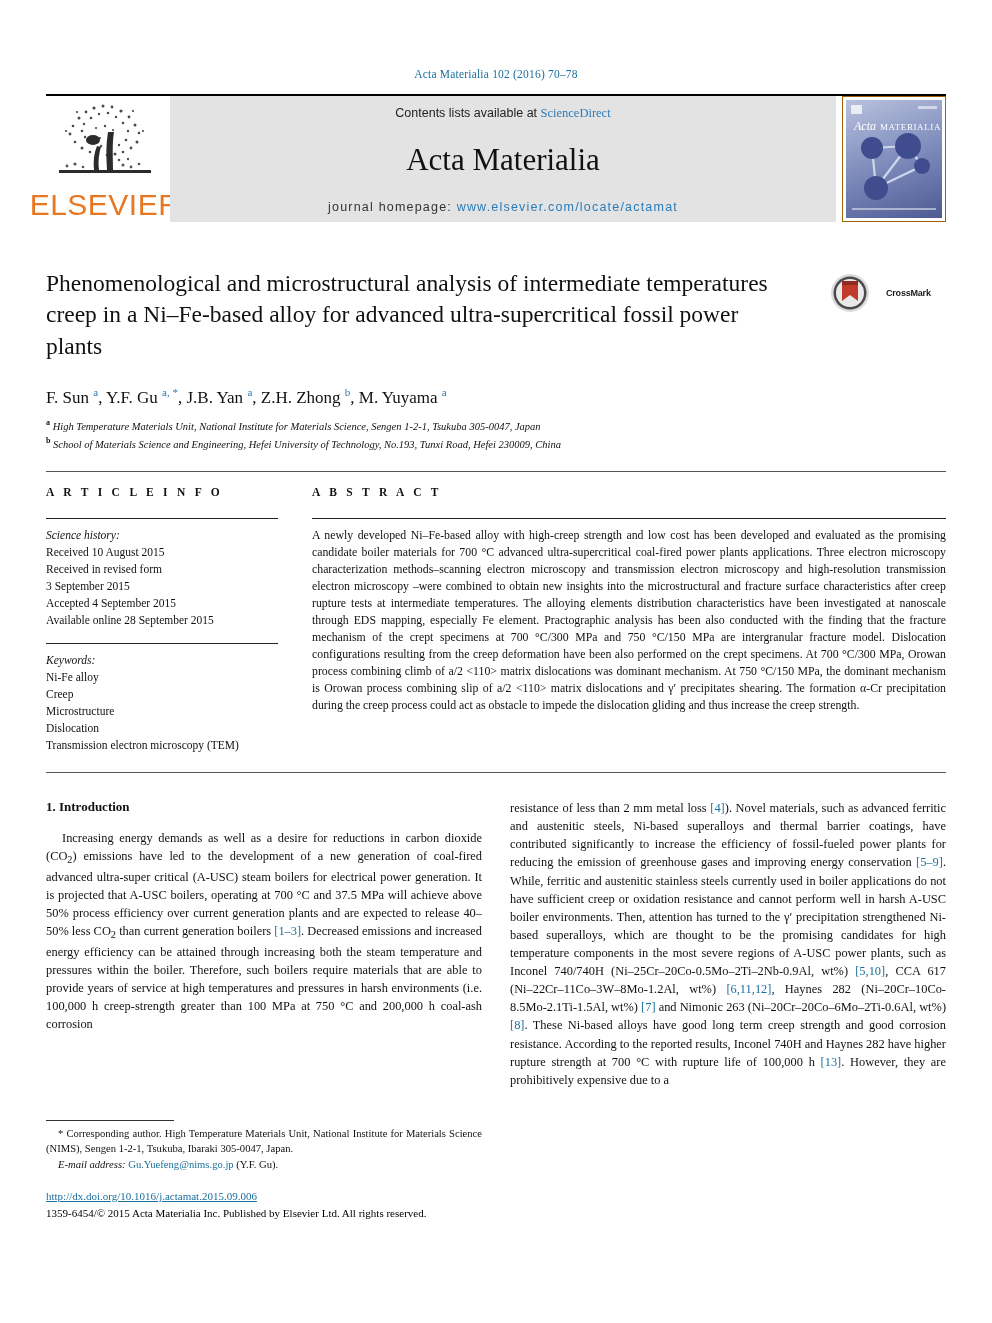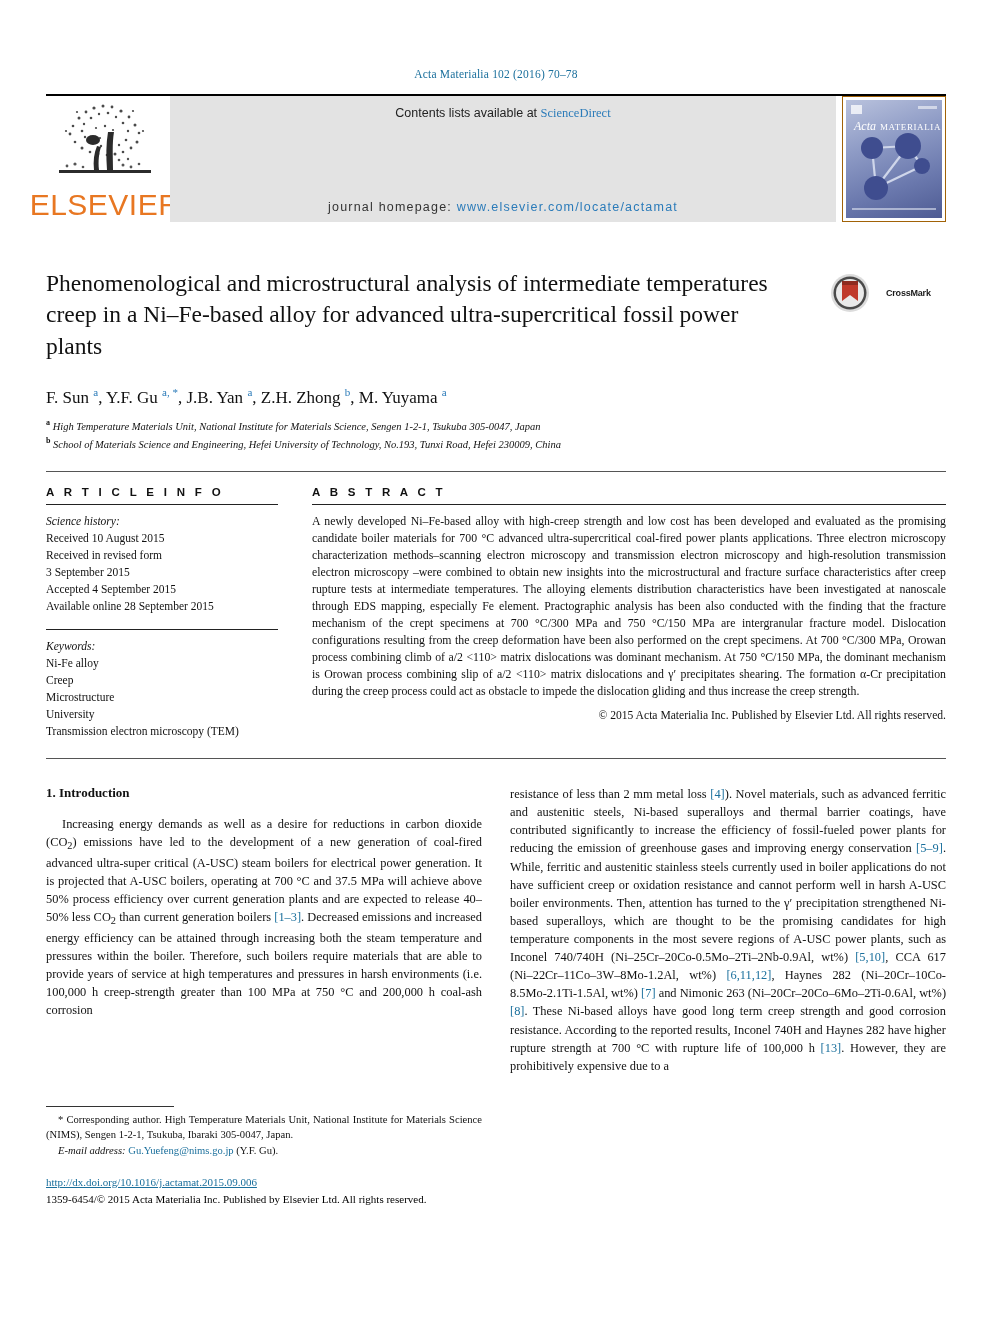--- a/index.html
+++ b/index.html
@@ -152,26 +152,26 @@
   .rule-top { margin: 18px 46px 0 46px; border-top: 1px solid #555; }
   .infoabs {
     display: flex;
     margin: 14px 46px 0 46px;
     gap: 34px;
   }
   .col-info { width: 232px; flex: 0 0 232px; }
   .col-abs  { flex: 1 1 auto; }
 
   .sec-head {
-    font-family: Liberation Sans, sans-serif;
+    font-family: Liberation Serif, serif;
     font-weight: bold;
     font-size: 11.5px;
     letter-spacing: 3.3px;
     color: #111;
-    margin-bottom: 6px;
+    margin-bottom: 20px;
   }
   .hr-thin { border-top: 1.6px solid #222; margin-bottom: 8px; }
 
   .info-grp { font-size: 11.5px; line-height: 1.48; color: #111; }
   .info-grp .lbl { font-style: italic; }
   .info-sep { border-top: 1.6px solid #222; margin: 14px 0 8px 0; }
 
   .abstract-text {
     font-size: 11.8px;
     line-height: 1.44;
@@ -309,20 +309,21 @@
           </g>
         </g>
       </svg>
       <div class="elsevier-word">ELSEVIER</div>
     </div>
 
     <div class="header-center">
       <div class="contents-line">
         <span>Contents lists available at </span><a class="sd" href="#" style="text-decoration:none;font-family:Liberation Serif, serif;">ScienceDirect</a>
       </div>
+      <div class="journal-title">Acta Materialia</div>
       <div class="homepage-line">
         <span>journal homepage: </span><a class="url" href="#" style="text-decoration:none;">www.elsevier.com/locate/actamat</a>
       </div>
     </div>
 
     <div class="cover-thumb">
       <div class="cover-inner">
         <svg width="100%" height="100%" viewBox="0 0 96 118" preserveAspectRatio="none">
           <rect x="0" y="0" width="96" height="118" fill="none"></rect>
           <rect x="5" y="5" width="11" height="9" fill="#ffffff" opacity=".75"></rect>
@@ -377,30 +378,29 @@
         <div>3 September 2015</div>
         <div>Accepted 4 September 2015</div>
         <div>Available online 28 September 2015</div>
       </div>
       <div class="info-sep"></div>
       <div class="info-grp">
         <div class="lbl">Keywords:</div>
         <div>Ni-Fe alloy</div>
         <div>Creep</div>
         <div>Microstructure</div>
-        <div>University</div>
+        <div>Dislocation</div>
         <div>Transmission electron microscopy (TEM)</div>
       </div>
     </div>
 
     <div class="col-abs">
       <div class="sec-head">A B S T R A C T</div>
       <div class="hr-thin"></div>
       <div class="abstract-text">A newly developed Ni–Fe-based alloy with high-creep strength and low cost has been developed and evaluated as the promising candidate boiler materials for 700 °C advanced ultra-supercritical coal-fired power plants applications. Three electron microscopy characterization methods–scanning electron microscopy and transmission electron microscopy and high-resolution transmission electron microscopy –were combined to obtain new insights into the microstructural and fracture surface characteristics after creep rupture tests at intermediate temperatures. The alloying elements distribution characteristics have been investigated at nanoscale through EDS mapping, especially Fe element. Practographic analysis has been also conducted with the finding that the fracture mechanism of the crept specimens at 700 °C/300 MPa and 750 °C/150 MPa are intergranular fracture model. Dislocation configurations resulting from the creep deformation have been also performed on the crept specimens. At 700 °C/300 MPa, Orowan process combining climb of a/2 &lt;110&gt; matrix dislocations was dominant mechanism. At 750 °C/150 MPa, the dominant mechanism is Orowan process combining slip of a/2 &lt;110&gt; matrix dislocations and γ′ precipitates shearing. The formation α-Cr precipitation during the creep process could act as obstacle to impede the dislocation gliding and thus increase the creep strength.</div>
-      <div class="copyright">© 2015 Acta Materialia Inc. Published by Elsevier Ltd. All rights reserved.</div>
     </div>
   </div>
 
   <div class="rule-bottom"></div>
 
   <div class="body-cols" style="height:430px;">
     <div class="bcol">
       <h2 class="sec-title">1. Introduction</h2>
       <p class="para">Increasing energy demands as well as a desire for reductions in carbon dioxide (CO<sub>2</sub>) emissions have led to the development of a new generation of coal-fired advanced ultra-super critical (A-USC) steam boilers for electrical power generation. It is projected that A-USC boilers, operating at 700 °C and 37.5 MPa will achieve above 50% process efficiency over current generation plants and are expected to release 40–50% less CO<sub>2</sub> than current generation boilers <span class="ref">[1–3]</span>. Decreased emissions and increased energy efficiency can be attained through increasing both the steam temperature and pressures within the boiler. Therefore, such boilers require materials that are able to provide years of service at high temperatures and pressures in harsh environments (i.e. 100,000 h creep-strength greater than 100 MPa at 750 °C and 200,000 h coal-ash corrosion</p>
 

